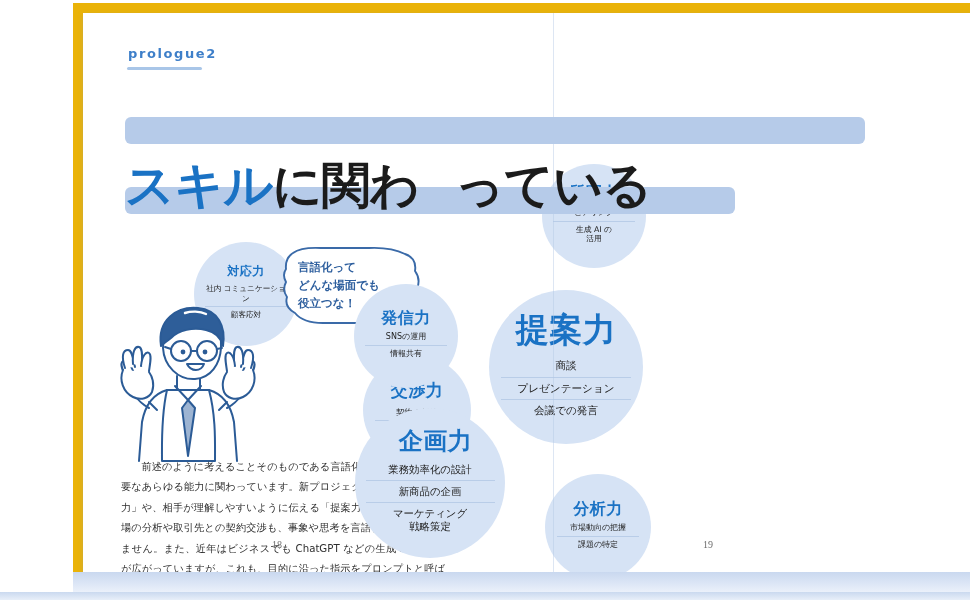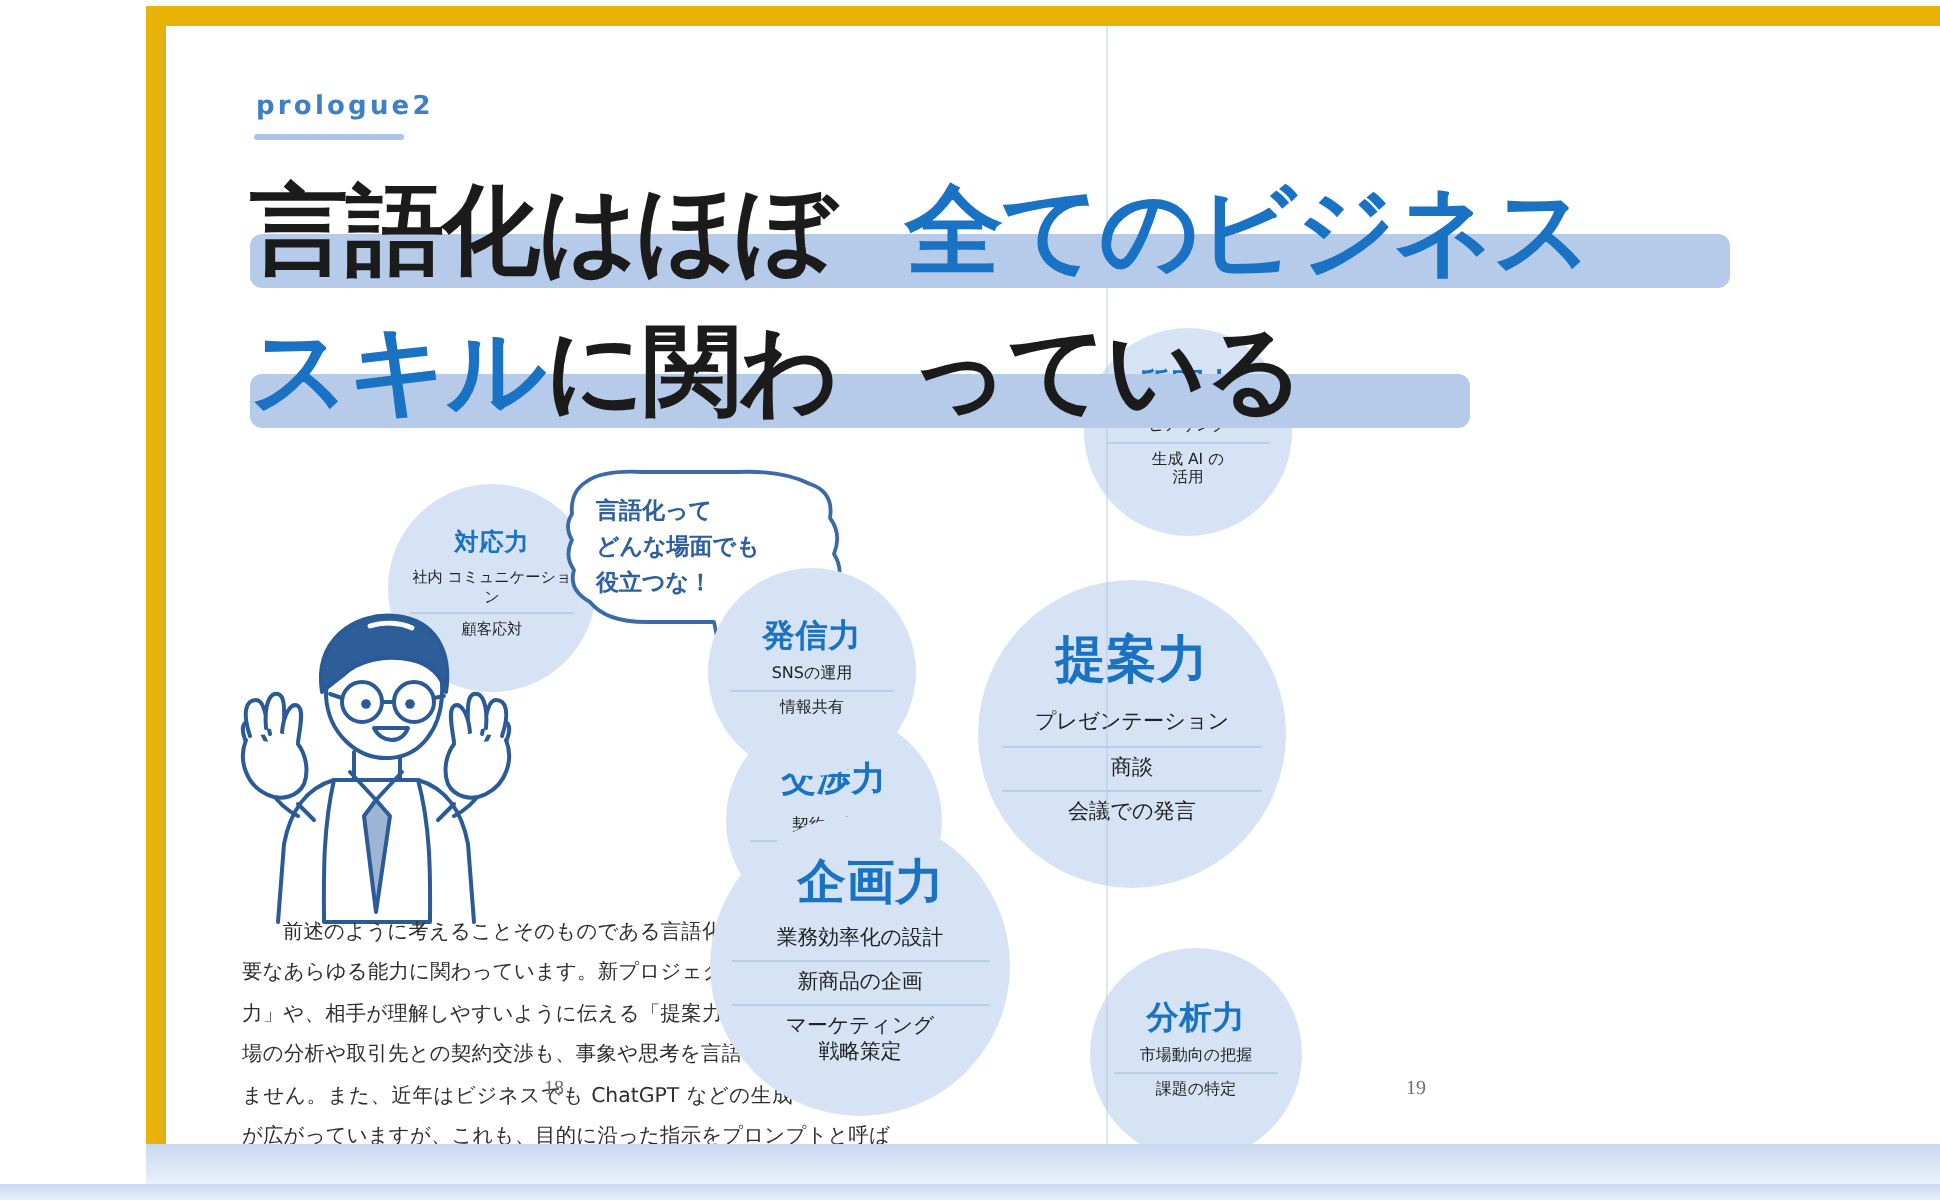--- a/index.html
+++ b/index.html
@@ -111,36 +111,36 @@
   
   #b-shitsumon{left:459px;top:151px;width:104px;height:104px;}
   #b-shitsumon .title{font-size:16px;margin-bottom:3px;}
   #b-shitsumon .item{font-size:7.8px;}
 
   #b-hasshin{left:271px;top:271px;width:104px;height:104px;}
   #b-hasshin .title{font-size:16px;margin-bottom:3px;}
   #b-hasshin .item{font-size:8px;}
 
   #b-teian  {left:406px;top:277px;width:154px;height:154px;}
-  #b-teian .title{font-size:25px;margin-bottom:8px;}
+  #b-teian .title{font-size:33px;margin-bottom:8px;}
   #b-teian .item{font-size:10.6px;padding:4px 0;}
   #b-teian .items{width:84%;}
 
   #b-kikaku {left:272px;top:395px;width:150px;height:150px;}
   #b-kikaku .title{font-size:24px;margin-bottom:5px;margin-left:11px;}
   #b-kikaku .item{font-size:10.4px;padding:4px 0;}
   #b-kikaku .items{width:86%;}
 
   #b-bunseki{left:462px;top:461px;width:106px;height:106px;}
   #b-bunseki .title{font-size:16px;margin-bottom:3px;}
   #b-bunseki .item{font-size:8px;}
 
   
   #speech{
-    position:absolute;left:198px;top:220px;width:143px;height:96px;
+    position:absolute;left:198px;top:232px;width:143px;height:96px;
   }
   #speech svg{position:absolute;inset:0;}
   #speech .text{
     position:absolute;left:17px;top:14px;width:112px;
     font-family:"DejaVu Sans","Liberation Sans",sans-serif;
     font-size:11.5px;line-height:1.55;color:#2e5f9e;font-weight:600;
   }
 
   
   #person{position:absolute;left:22px;top:285px;width:170px;height:165px;}
@@ -151,23 +151,20 @@
 <div id="spread">
 
   <div id="inner-page">
 
     <div id="kicker">prologue2</div>
     <div id="kicker-rule"></div>
 
     <div id="band-1" class="hl-band"></div>
     <div id="band-2" class="hl-band"></div>
 
-    <div id="headline-1" class="headline">
-      <span>言語化はほぼ</span><span class="gap"></span><span class="accent">全てのビジネス</span>
-    </div>
 
     <div id="headline-2" class="headline">
       <span class="accent">スキル</span><span>に関わ</span><span class="gap"></span><span>っている</span>
     </div>
 
     <div id="b-taio" class="bubble">
       <div class="title">対応力</div>
       <div class="items">
         <div class="item">社内
 コミュニケーション</div>
@@ -258,22 +255,22 @@
       <div class="title">発信力</div>
       <div class="items">
         <div class="item">SNSの運用</div>
         <div class="item">情報共有</div>
       </div>
     </div>
 
     <div id="b-teian" class="bubble">
       <div class="title">提案力</div>
       <div class="items">
+        <div class="item">商談</div>
         <div class="item">プレゼンテーション</div>
-        <div class="item">商談</div>
         <div class="item">会議での発言</div>
       </div>
     </div>
 
     <div id="b-kikaku" class="bubble">
       <div class="title">企画力</div>
       <div class="items">
         <div class="item">業務効率化の設計</div>
         <div class="item">新商品の企画</div>
         <div class="item" style="white-space:pre-line;">マーケティング

